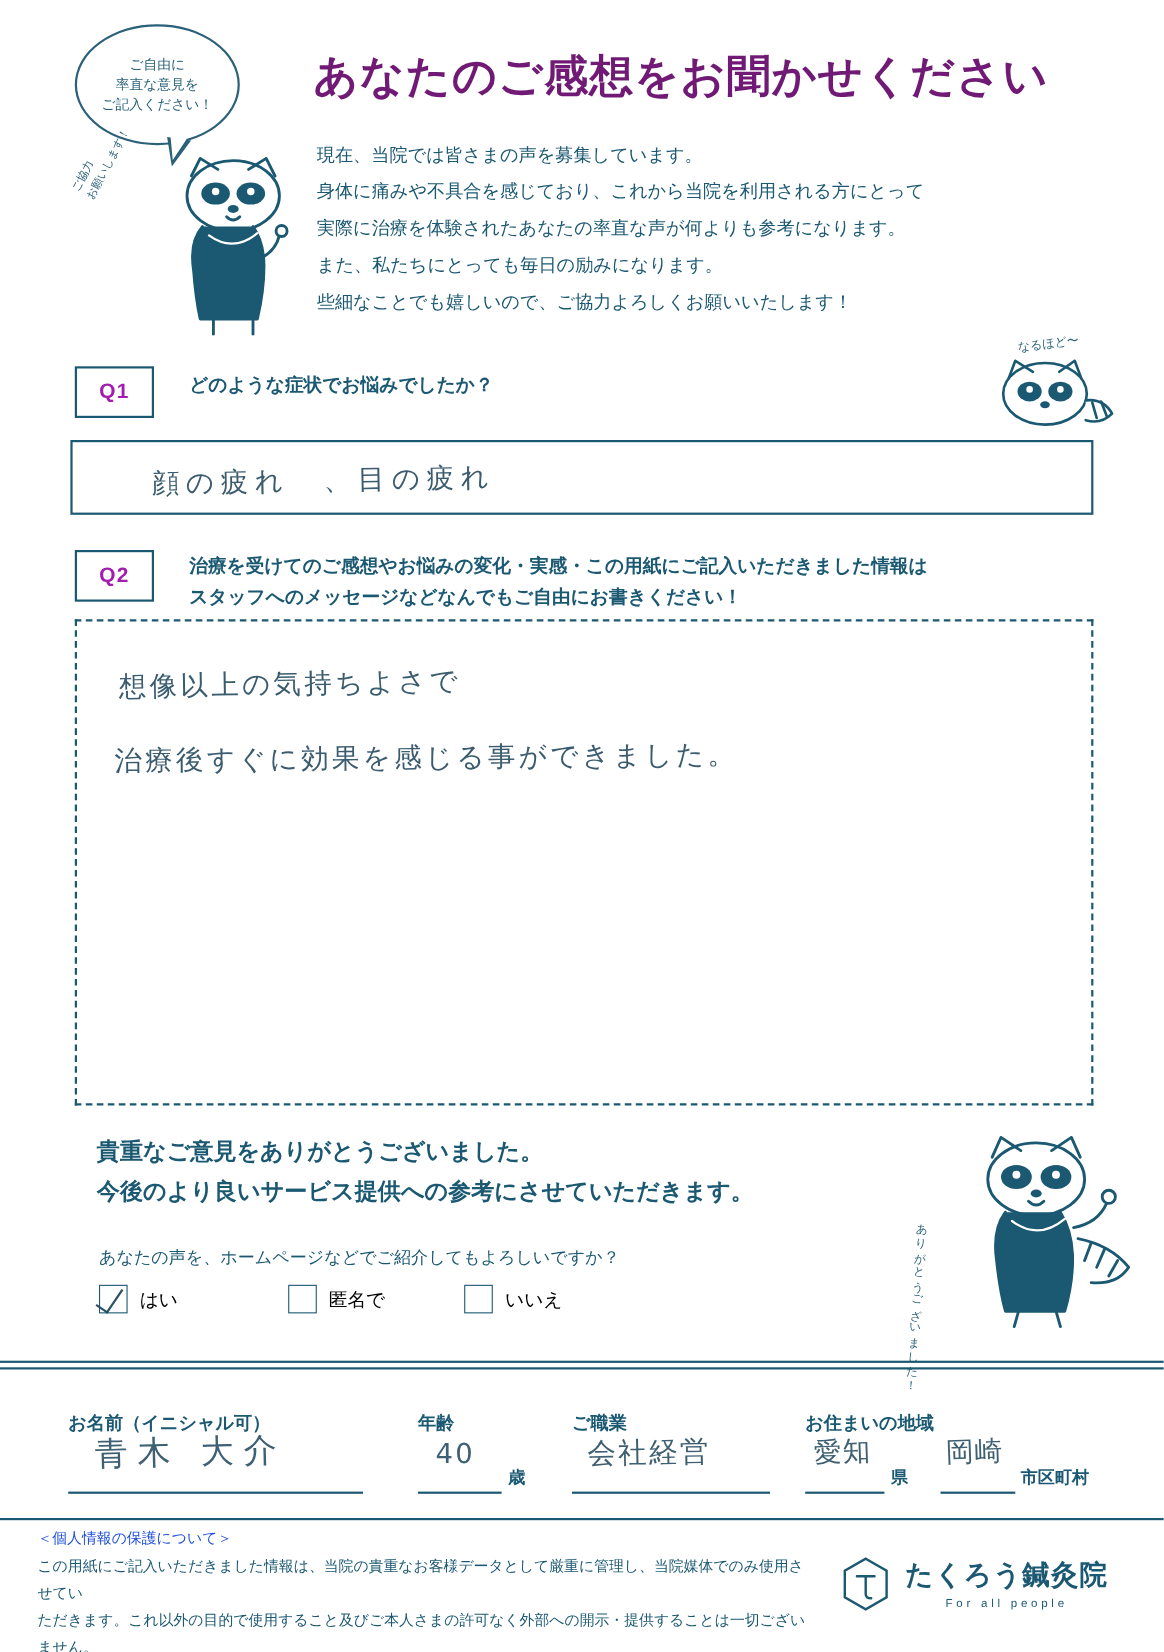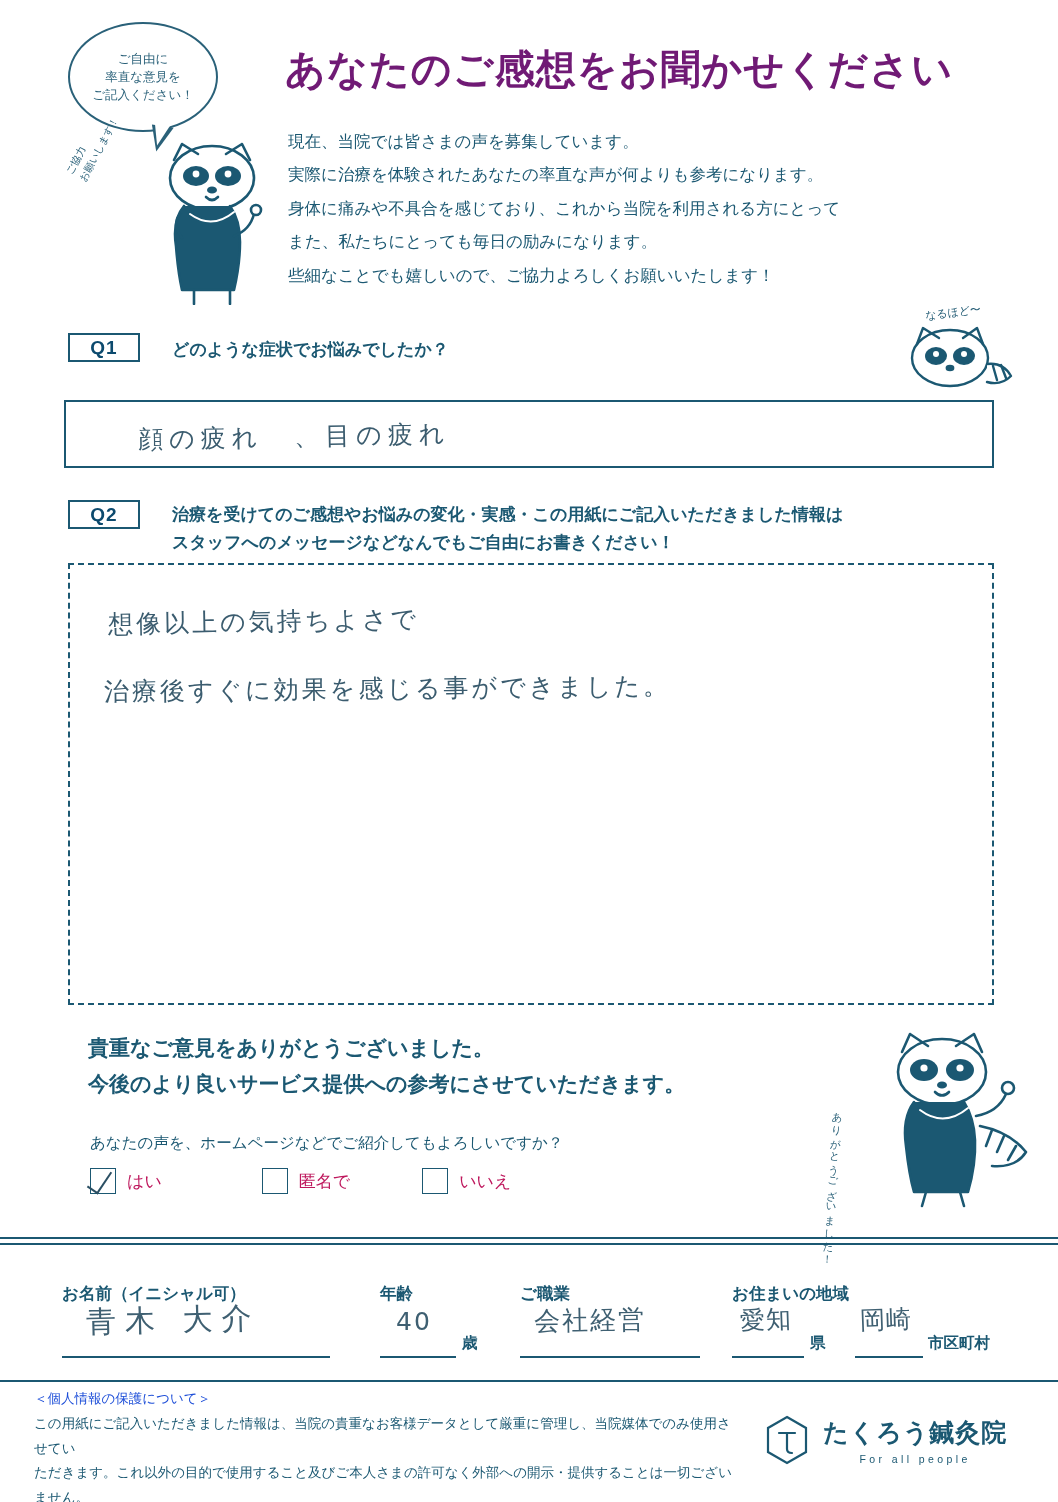--- a/index.html
+++ b/index.html
@@ -95,26 +95,26 @@
     left: 288px; top: 125px;
     width: 690px;
     font-size: 16.5px;
     line-height: 2.03;
     color: #1b5872;
   }
 
   
   .qtag {
     position: absolute;
-    width: 72px; height: 29px;
+    width: 72px; height: 47px;
     border: 2px solid #1b5872;
     display: flex; align-items: center; justify-content: center;
     font-size: 19px; font-weight: bold;
     letter-spacing: 1px;
-    color: #0c4a6e;
+    color: #a21caf;
   }
   .qtext {
     position: absolute;
     font-size: 17px;
     font-weight: bold;
     line-height: 1.62;
     color: #1b5872;
   }
   #q1tag { left: 68px; top: 333px; }
   #q1text { left: 172px; top: 336px; }
@@ -174,21 +174,21 @@
     position: absolute;
     left: 90px; top: 1133px;
     font-size: 15.5px;
     color: #1b5872;
   }
   .choices {
     position: absolute;
     left: 90px; top: 1168px;
     display: flex; align-items: center;
     gap: 0px;
-    font-size: 17px; color: #be185d;
+    font-size: 17px; color: #000000;
   }
   .choice { display: flex; align-items: center; }
   .cb {
     width: 26px; height: 26px;
     border: 1.6px solid #1b5872;
     background: #fff;
     position: relative;
     margin-right: 11px;
   }
   .cb.checked::after {
@@ -254,21 +254,21 @@
     position: absolute; left: 34px; top: 1390px;
     font-size: 13.5px; color: #1d4ed8;
   }
   .privacy-body {
     position: absolute; left: 34px; top: 1412px;
     width: 700px;
     font-size: 13.5px; line-height: 1.82; color: #1b5872;
   }
   .logo-wrap {
     position: absolute; left: 765px; top: 1415px;
-    display: flex; align-items: flex-end; gap: 14px;
+    display: flex; align-items: flex-start; gap: 14px;
   }
   .logo-mark { width: 44px; height: 50px; }
   .logo-text-main {
     font-size: 25px; font-weight: bold; color: #1b5872; letter-spacing: 1px;
   }
   .logo-text-sub {
     font-size: 10.5px; color: #1b5872; letter-spacing: 3.4px; margin-top: 4px; text-align:center;
   }
 </style>
 </head>
@@ -302,22 +302,22 @@
         <path d="M74 96 q16 -6 20 -22" stroke="#1b5872"></path>
         <circle cx="96" cy="70" r="5" fill="#ffffff" stroke="#1b5872"></circle>
         <path d="M34 150 l0 14 M70 150 l0 14"></path>
       </g>
     </svg>
   </div>
 
   <div class="title">あなたのご感想をお聞かせください</div>
   <div class="intro">
     <div>現在、当院では皆さまの声を募集しています。</div>
+    <div>身体に痛みや不具合を感じており、これから当院を利用される方にとって</div>
     <div>実際に治療を体験されたあなたの率直な声が何よりも参考になります。</div>
-    <div>身体に痛みや不具合を感じており、これから当院を利用される方にとって</div>
     <div>また、私たちにとっても毎日の励みになります。</div>
     <div>些細なことでも嬉しいので、ご協力よろしくお願いいたします！</div>
   </div>
 
   <div class="naruhodo">なるほど〜</div>
   <div class="mascot2">
     <svg width="120" height="80" viewBox="0 0 120 80">
       <g fill="none" stroke="#1b5872" stroke-width="2.4" stroke-linecap="round" stroke-linejoin="round">
         <ellipse cx="45" cy="48" rx="38" ry="28" fill="#ffffff"></ellipse>
         <path d="M12 34 L18 18 L34 28"></path>

